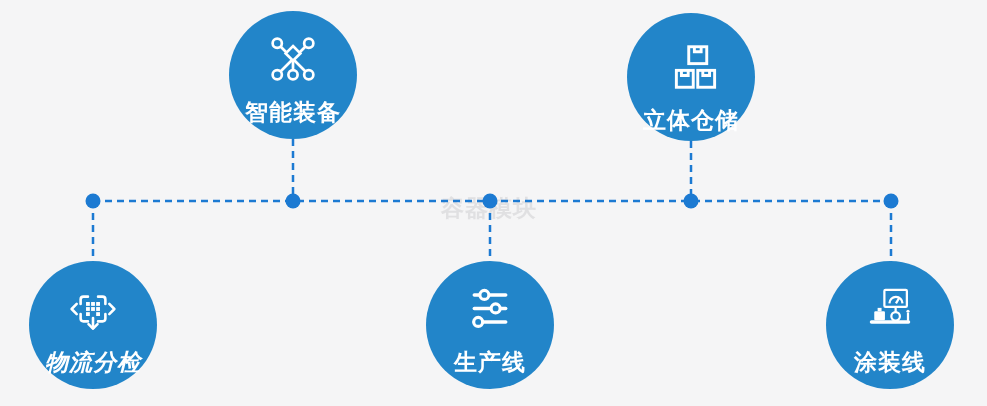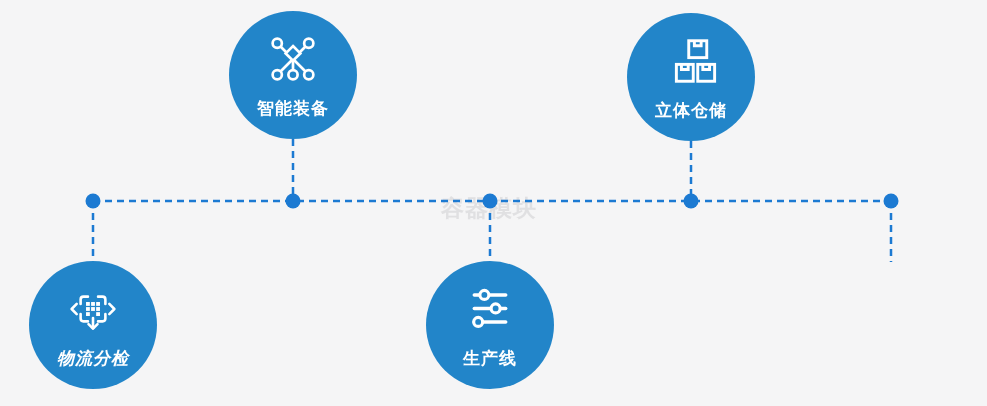--- a/index.html
+++ b/index.html
@@ -26,29 +26,29 @@
   .node{
     position:absolute;width:128px;height:128px;border-radius:50%;
     background:var(--circle-fill);z-index:3;
     display:flex;flex-direction:column;align-items:center;
     padding-top:21px;
   }
   .node .icon{width:54px;height:54px;display:block;flex:0 0 auto;}
   .node .icon svg{width:100%;height:100%;display:block;}
   .node .label{
     margin-top:11px;color:var(--label);
-    font-size:17px;font-weight:700;letter-spacing:1px;white-space:nowrap;
+    font-size:23px;font-weight:700;letter-spacing:1px;white-space:nowrap;
   }
   
   .wstroke{stroke:#fff;fill:none;}
   .wfill{fill:#fff;stroke:none;}
   .bgfill{fill:var(--circle-fill);}
 
   .pos-c1{left:229px;top:11px;}
-  .pos-c2{left:627px;top:13px;}
+  .pos-c2{left:627px;top:13px;justify-content:center;}
   .pos-c3{left:29px;top:261px;font-style:italic;}
   .pos-c4{left:426px;top:261px;}
   .pos-c5{left:826px;top:261px;}
 </style>
 </head>
 <body>
 
 <div class="canvas">
 
   <div class="watermark">容器模块</div>
@@ -142,14 +142,35 @@
         <g class="wstroke bgfill" stroke-width="2.8">
           <circle cx="19" cy="11.5" r="4"></circle>
           <circle cx="29" cy="23.5" r="4"></circle>
           <circle cx="13.5" cy="35.5" r="4"></circle>
         </g>
       </svg>
     </span>
     <span class="label">生产线</span>
   </div>
 
+  <div class="node pos-c5">
+    <span class="icon">
+      <svg viewBox="0 0 48 48">
+        <g class="wstroke" stroke-width="2">
+          <rect x="19" y="7" width="20" height="15" rx="1"></rect>
+          <path d="M23.5 19 a5.8 5.8 0 0 1 11.6 0"></path>
+          <path d="M29.3 19 l3 -5"></path>
+          <path d="M29 22 v5"></path>
+          <circle cx="29" cy="30.5" r="3.8"></circle>
+          <path d="M40 27.5 v7"></path>
+        </g>
+        <g class="wfill">
+          <circle cx="40" cy="26" r="1.4"></circle>
+          <rect x="13" y="23" width="3.5" height="3"></rect>
+          <rect x="10" y="26" width="9.5" height="8" rx="1"></rect>
+          <rect x="6" y="34" width="36" height="3.2" rx="1.6"></rect>
+        </g>
+      </svg>
+    </span>
+    <span class="label">涂装线</span>
+  </div>
 
 </div>
 
 </body></html>

